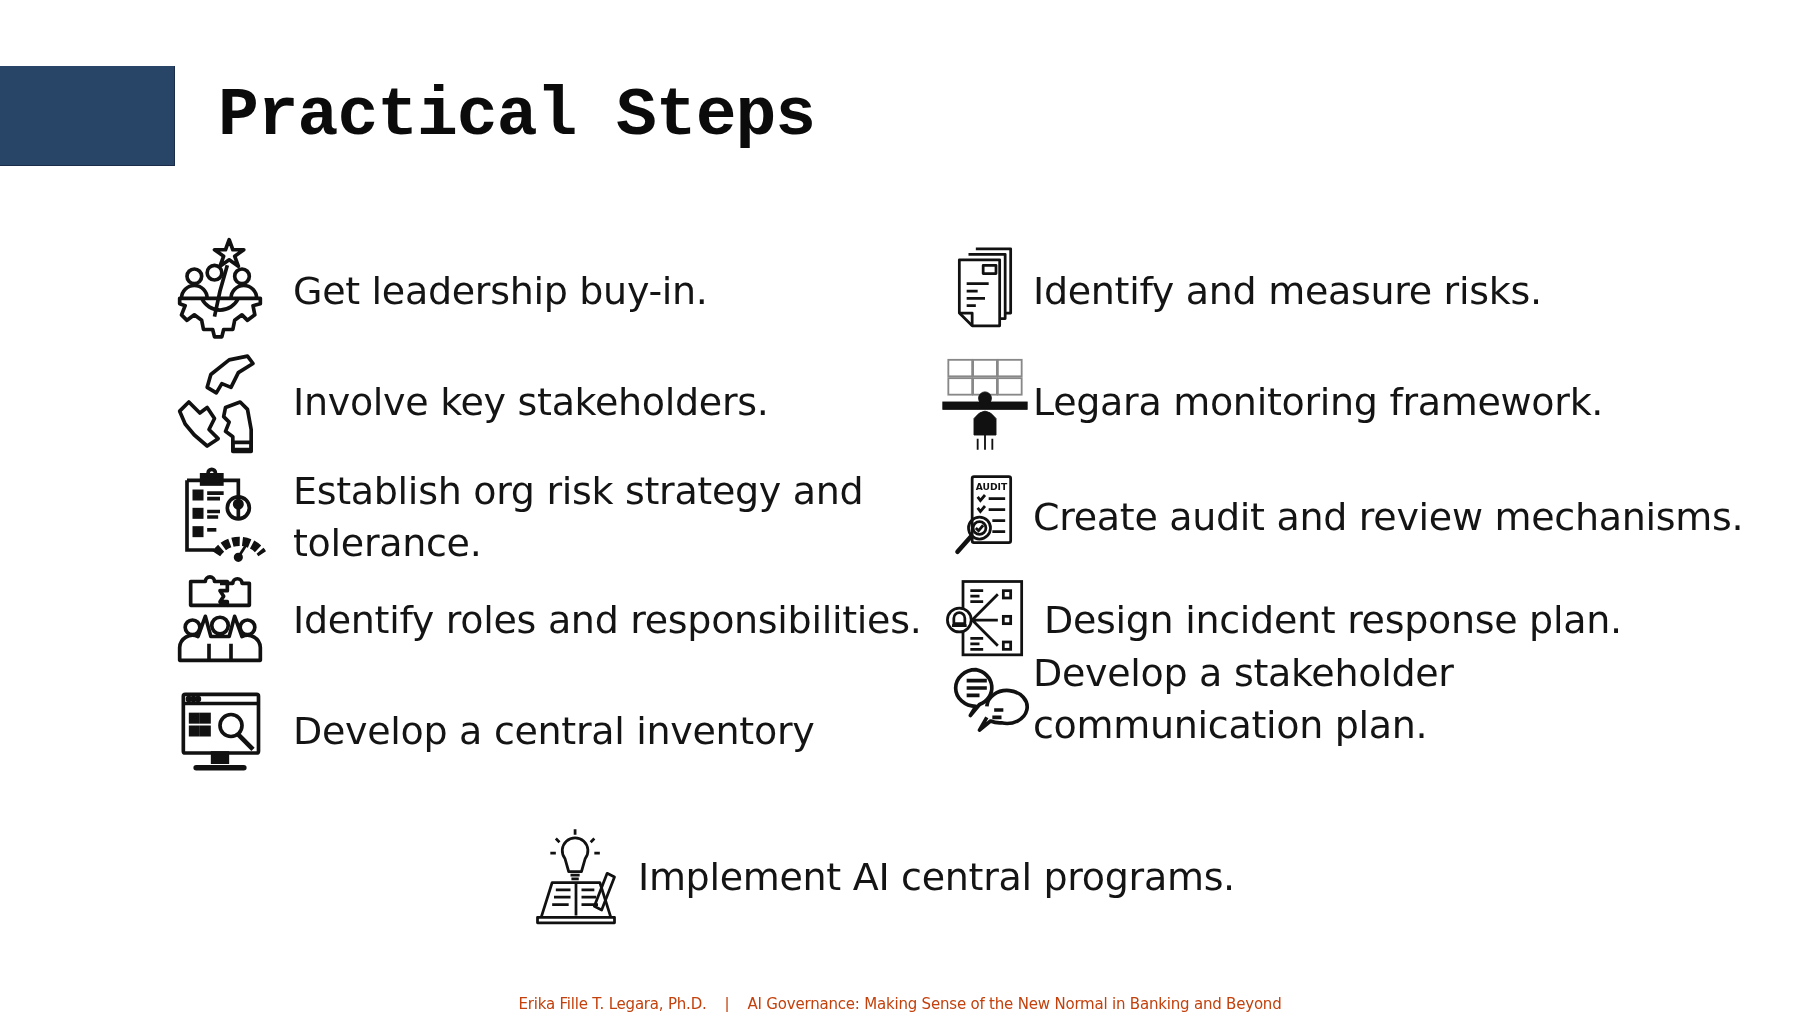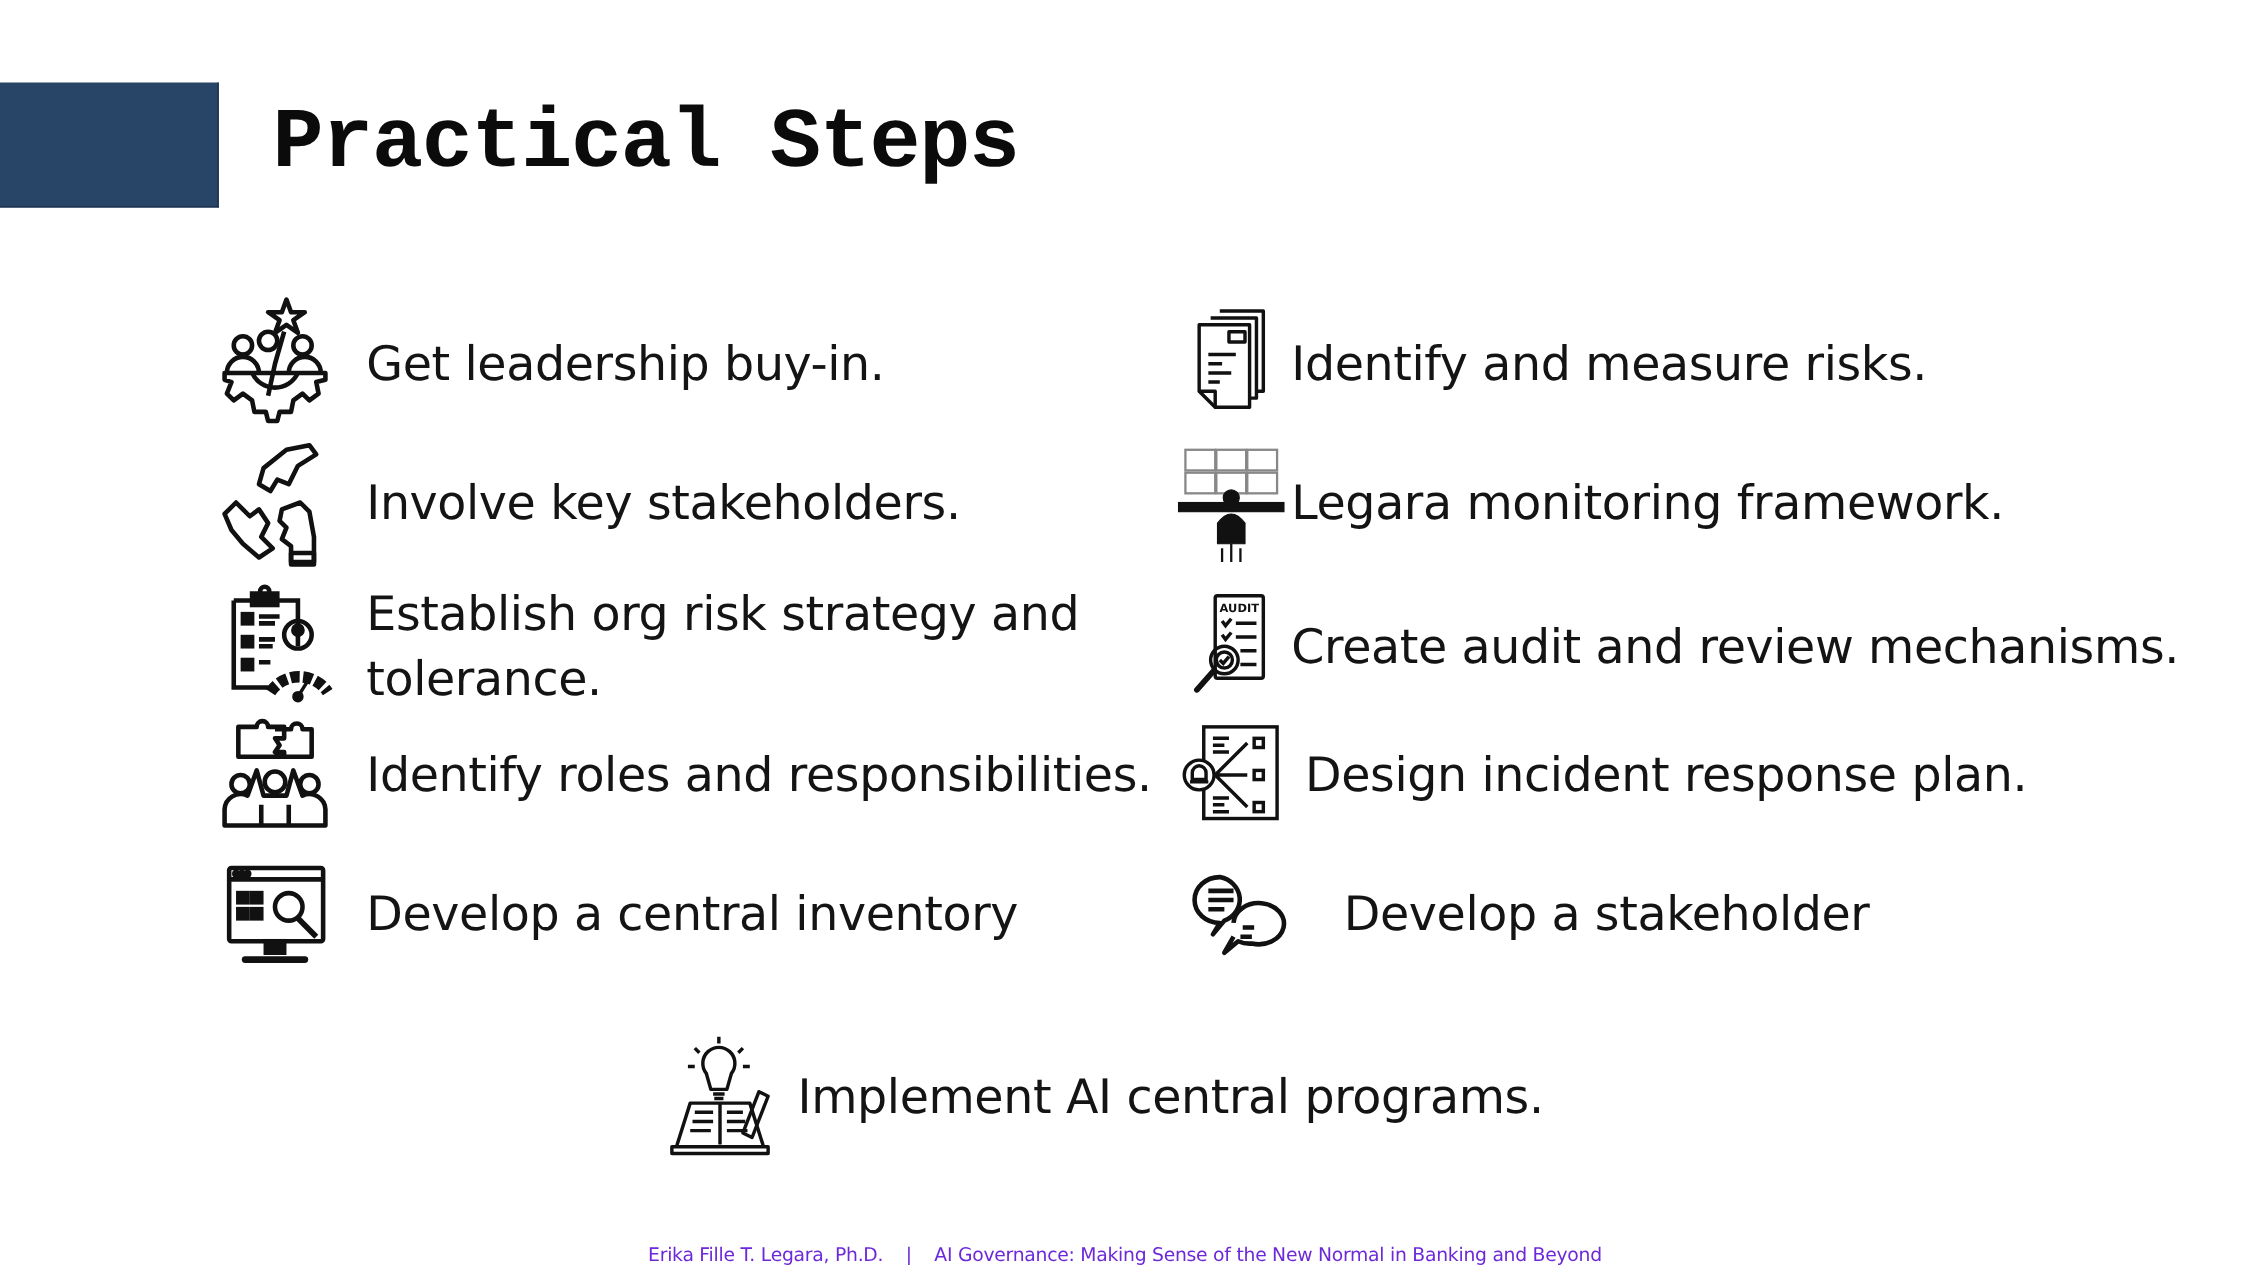--- a/index.html
+++ b/index.html
@@ -11,21 +11,21 @@
            font-family:Liberation Mono, monospace; font-weight:bold;
            font-size:68px; letter-spacing:-1px; color:#0b0b0b; line-height:88px; }
   .item { position:absolute; display:flex; align-items:center; }
   .icon { width:96px; height:110px; display:flex; align-items:flex-end; justify-content:center; flex:0 0 auto; }
   .icon svg { width:100%; height:100%; }
   .text { font-size:38px; line-height:52px; color:#141414; letter-spacing:-0.3px; }
   .text .line { display:block; }
   .left .text  { margin-left:25px; }
   .right .text { }
   .footer { position:absolute; left:0; right:0; top:995px; text-align:center;
-            font-size:15px; color:#6d28d9; letter-spacing:-0.2px; }
+            font-size:15px; color:#c2410c; letter-spacing:-0.2px; }
   .footer .sep { margin:0 18px; }
 </style>
 </head>
 <body>
 
 <div class="accent-block"></div>
 <h1 class="title">Practical Steps</h1>
 
 <div class="item left" style="left:172px; top:236px;">
   <div class="icon">
@@ -193,31 +193,32 @@
       <rect x="70" y="28" width="8" height="8"></rect>
         <rect x="70" y="56" width="8" height="8"></rect>
         <rect x="70" y="84" width="8" height="8"></rect>
     </svg>
   </div>
   <div class="text">
     <span class="line">Design incident response plan.</span>
   </div>
 </div>
 
-<div class="item right" style="left:937px; top:676px;gap:42px;">
+<div class="item right" style="left:937px; top:644px;">
   <div class="icon">
     <svg viewBox="0 0 100 120" fill="none" stroke="#111" stroke-width="4" stroke-linejoin="round">
       <path d="M52,68 a22,18 0 1 1 16,18 a22,18 0 0 1 -12,-2 L44,94 L52,80"></path>
       <path d="M40,28 a22,20 0 1 0 0,40 L34,78 L44,66 a22,20 0 0 0 -4,-38 Z"></path>
       <path d="M30,40 L52,40 M30,48 L52,48 M30,56 L44,56"></path>
       <path d="M60,72 L70,72 M58,80 L68,80"></path>
     </svg>
   </div>
   <div class="text">
     <span class="line">Develop a stakeholder</span>
+    <span class="line">communication plan.</span>
   </div>
 </div>
 
 <div class="item" style="left:530px; top:822px;">
   <div class="icon" style="width:92px;">
     <svg viewBox="0 0 100 120" fill="none" stroke="#111" stroke-width="3" stroke-linejoin="round">
       <path d="M38,40 a14,14 0 1 1 22,0 L56,54 L42,54 Z"></path>
       <path d="M44,58 L54,58 M45,62 L53,62"></path>
       <path d="M49,14 L49,8 M32,22 L28,18 M66,22 L70,18 M28,34 L22,34 M70,34 L76,34"></path>
       <path d="M12,104 L24,66 L50,66 L50,102 M88,104 L76,66 L50,66"></path>

